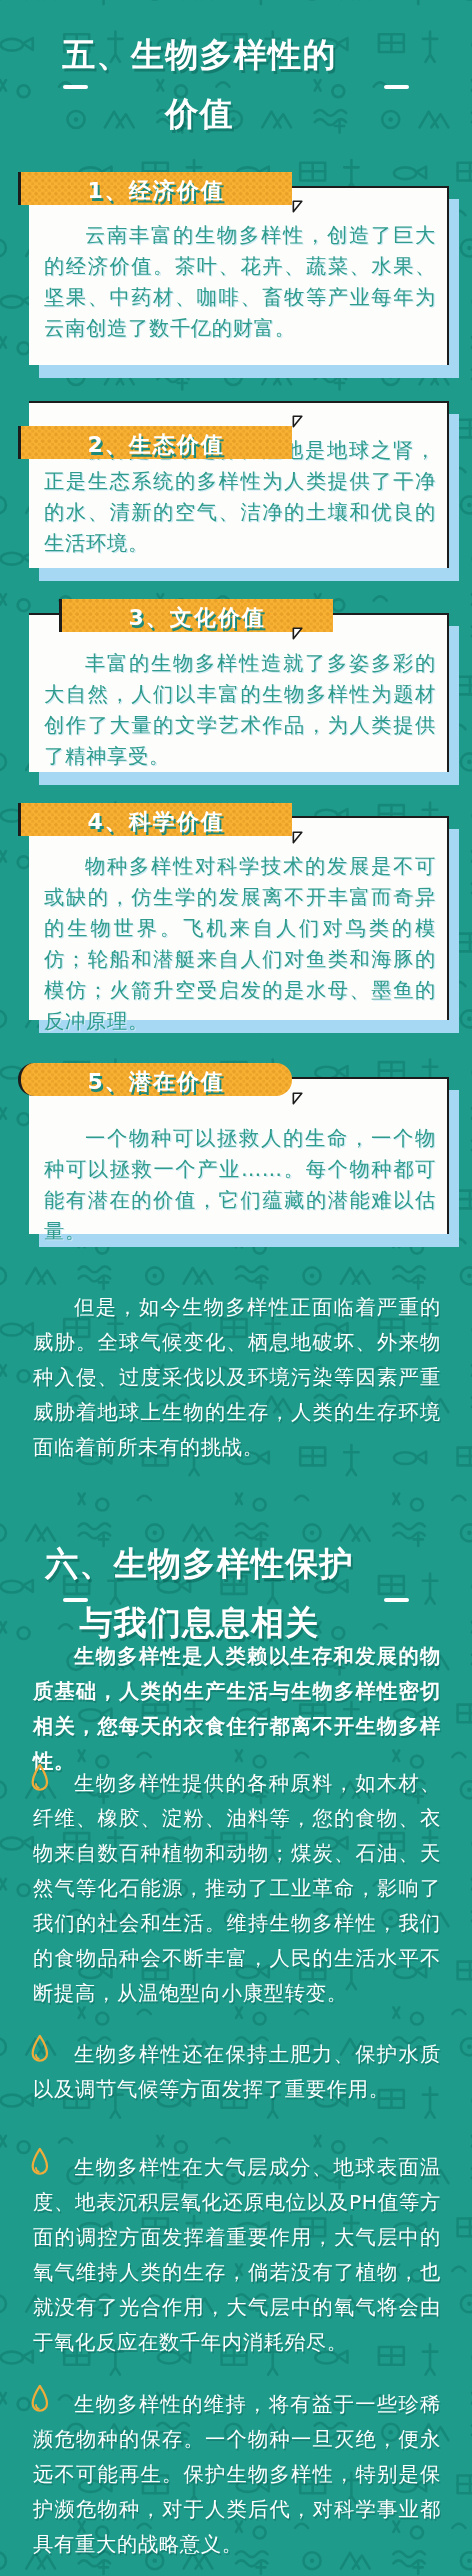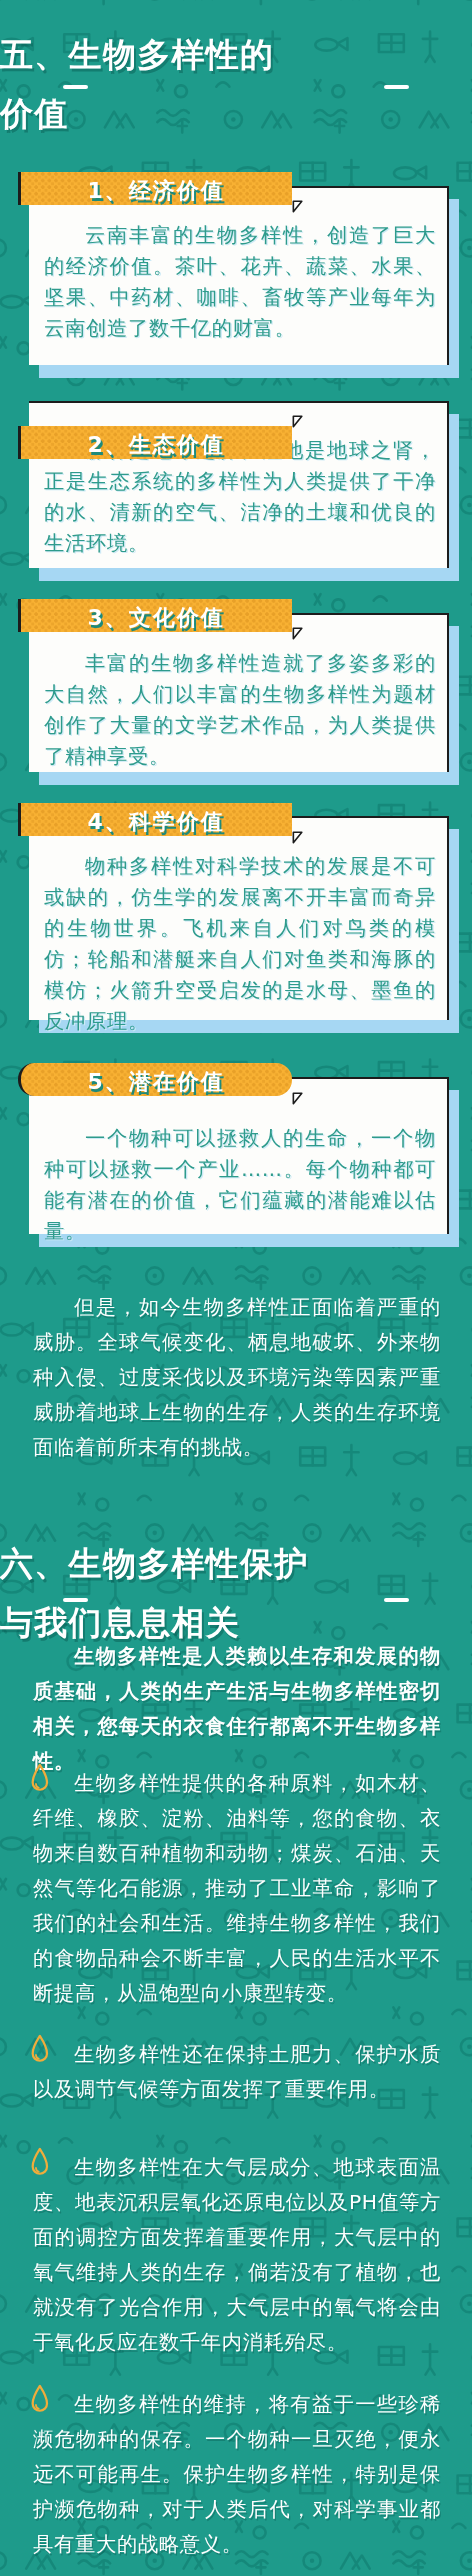--- a/index.html
+++ b/index.html
@@ -5,21 +5,21 @@
   html,body{margin:0;padding:0;background:#0e7466;}
   .page{
     position:relative;width:472px;height:2576px;margin:0 auto;
     background:#1e9b8b;overflow:hidden;
     font-family:"DejaVu Sans","Liberation Sans",sans-serif;
   }
   .bg-svg{position:absolute;left:0;top:0;width:472px;height:2576px;pointer-events:none;}
 
   
   .sec-head{
-    position:absolute;left:0;width:399px;
+    position:absolute;left:0;width:399px;text-align:center;
     color:#ffffff;font-weight:bold;font-size:33px;line-height:59px;
     text-shadow:2px 2.6px 0 rgba(0,70,62,.35);
     letter-spacing:1.3px;
   }
   .dash{
     position:absolute;width:25px;height:3.9px;background:#ffffff;border-radius:2px;
   }
 
   
   .card-shadow{
@@ -186,21 +186,21 @@
   <div class="banner" style="top:387px;margin-top:39px;">
     <span>2、生态价值</span>
   </div>
   <svg class="fold" style="left:292px;top:415px;" viewBox="0 0 18 20">
       <polygon points="2,2 15,2 2,18" fill="#ffffff" stroke="#1c1c1c" stroke-width="2.5" stroke-linejoin="round"></polygon>
     </svg>
 
   <div class="card-shadow" style="left:39px;top:626px;height:159px;"></div>
   <div class="card" style="top:613px;height:159px;"></div>
   <p class="card-body" style="top:648px;">丰富的生物多样性造就了多姿多彩的大自然，人们以丰富的生物多样性为题材创作了大量的文学艺术作品，为人类提供了精神享受。</p>
-  <div class="banner" style="top:599px;">
+  <div class="banner" style="top:599px;margin-left:41px;">
     <span>3、文化价值</span>
   </div>
   <svg class="fold" style="left:292px;top:627px;" viewBox="0 0 18 20">
       <polygon points="2,2 15,2 2,18" fill="#ffffff" stroke="#1c1c1c" stroke-width="2.5" stroke-linejoin="round"></polygon>
     </svg>
 
   <div class="card-shadow" style="left:39px;top:829px;height:204px;"></div>
   <div class="card" style="top:816px;height:204px;"></div>
   <p class="card-body" style="top:851px;">物种多样性对科学技术的发展是不可或缺的，仿生学的发展离不开丰富而奇异的生物世界。飞机来自人们对鸟类的模仿；轮船和潜艇来自人们对鱼类和海豚的模仿；火箭升空受启发的是水母、墨鱼的反冲原理。</p>
   <div class="banner" style="top:803px;">

